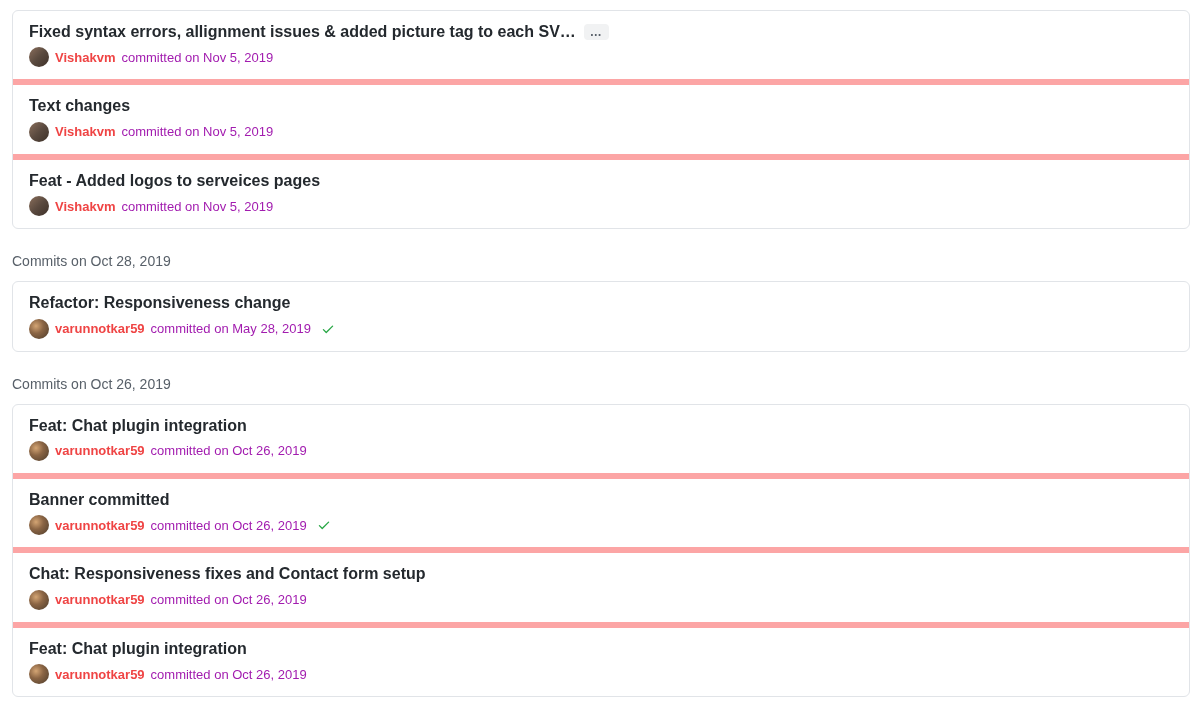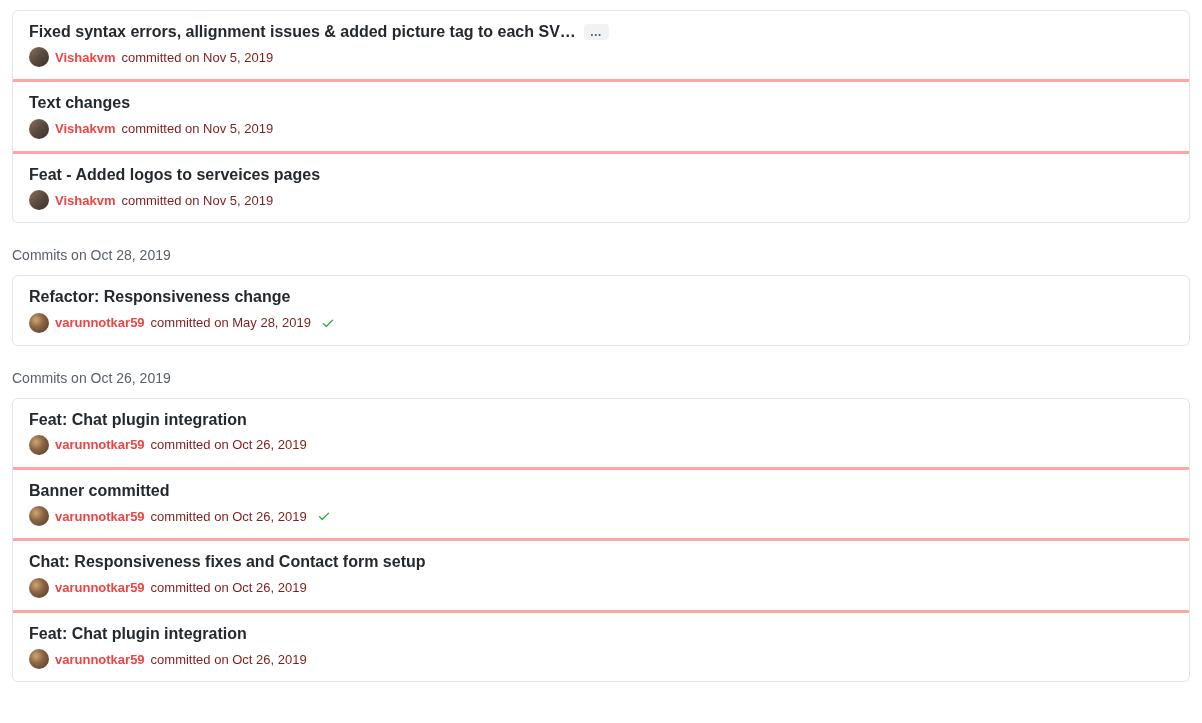--- a/index.html
+++ b/index.html
@@ -16,21 +16,21 @@
       margin: 24px 0 12px 0;
       font-weight: 400;
     }
     .commit-group {
       border: 1px solid #e1e4e8;
       border-radius: 6px;
       margin-bottom: 8px;
     }
     .commit-item {
       padding: 10px 16px 12px 16px;
-      border-bottom: 3px solid #fca5a5;
+      border-bottom: 6px solid #fca5a5;
     }
     .commit-item:last-child {
       border-bottom: none;
     }
     .commit-title-row {
       display: flex;
       align-items: center;
       gap: 8px;
       margin-bottom: 4px;
     }
@@ -73,21 +73,21 @@
       background: linear-gradient(135deg, #8b6f5c 0%, #5a4a3f 50%, #3d3028 100%);
     }
     .avatar-varun {
       background: radial-gradient(circle at 35% 35%, #d4a574 0%, #8b6544 40%, #4a3a2a 100%);
     }
     .author {
       font-weight: 600;
       color: #ef4444;
     }
     .committed-text {
-      color: #7f1d1d;
+      color: #a21caf;
     }
     .check-icon {
       color: #28a745;
       font-weight: bold;
       margin-left: 4px;
       display: inline-flex;
     }
     .check-icon svg {
       fill: #28a745;
     }

